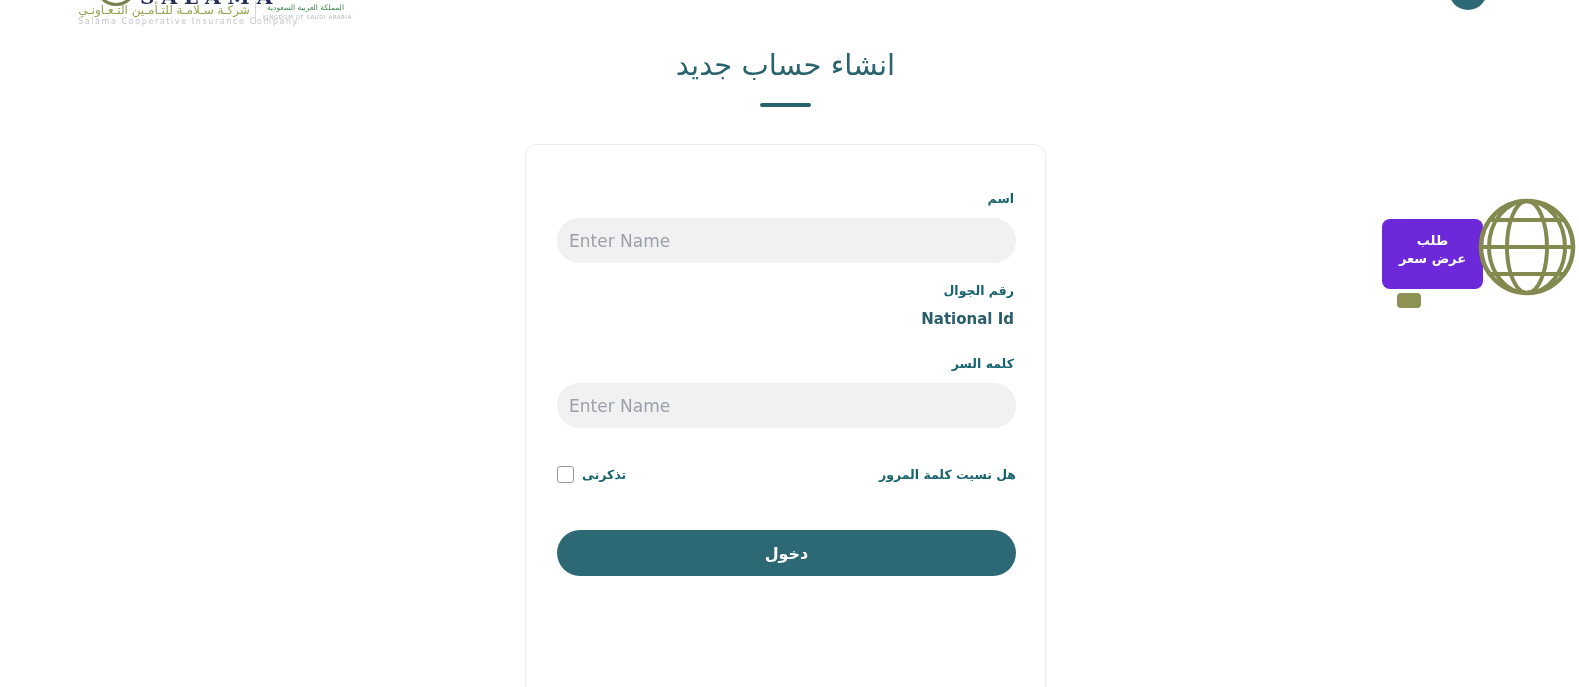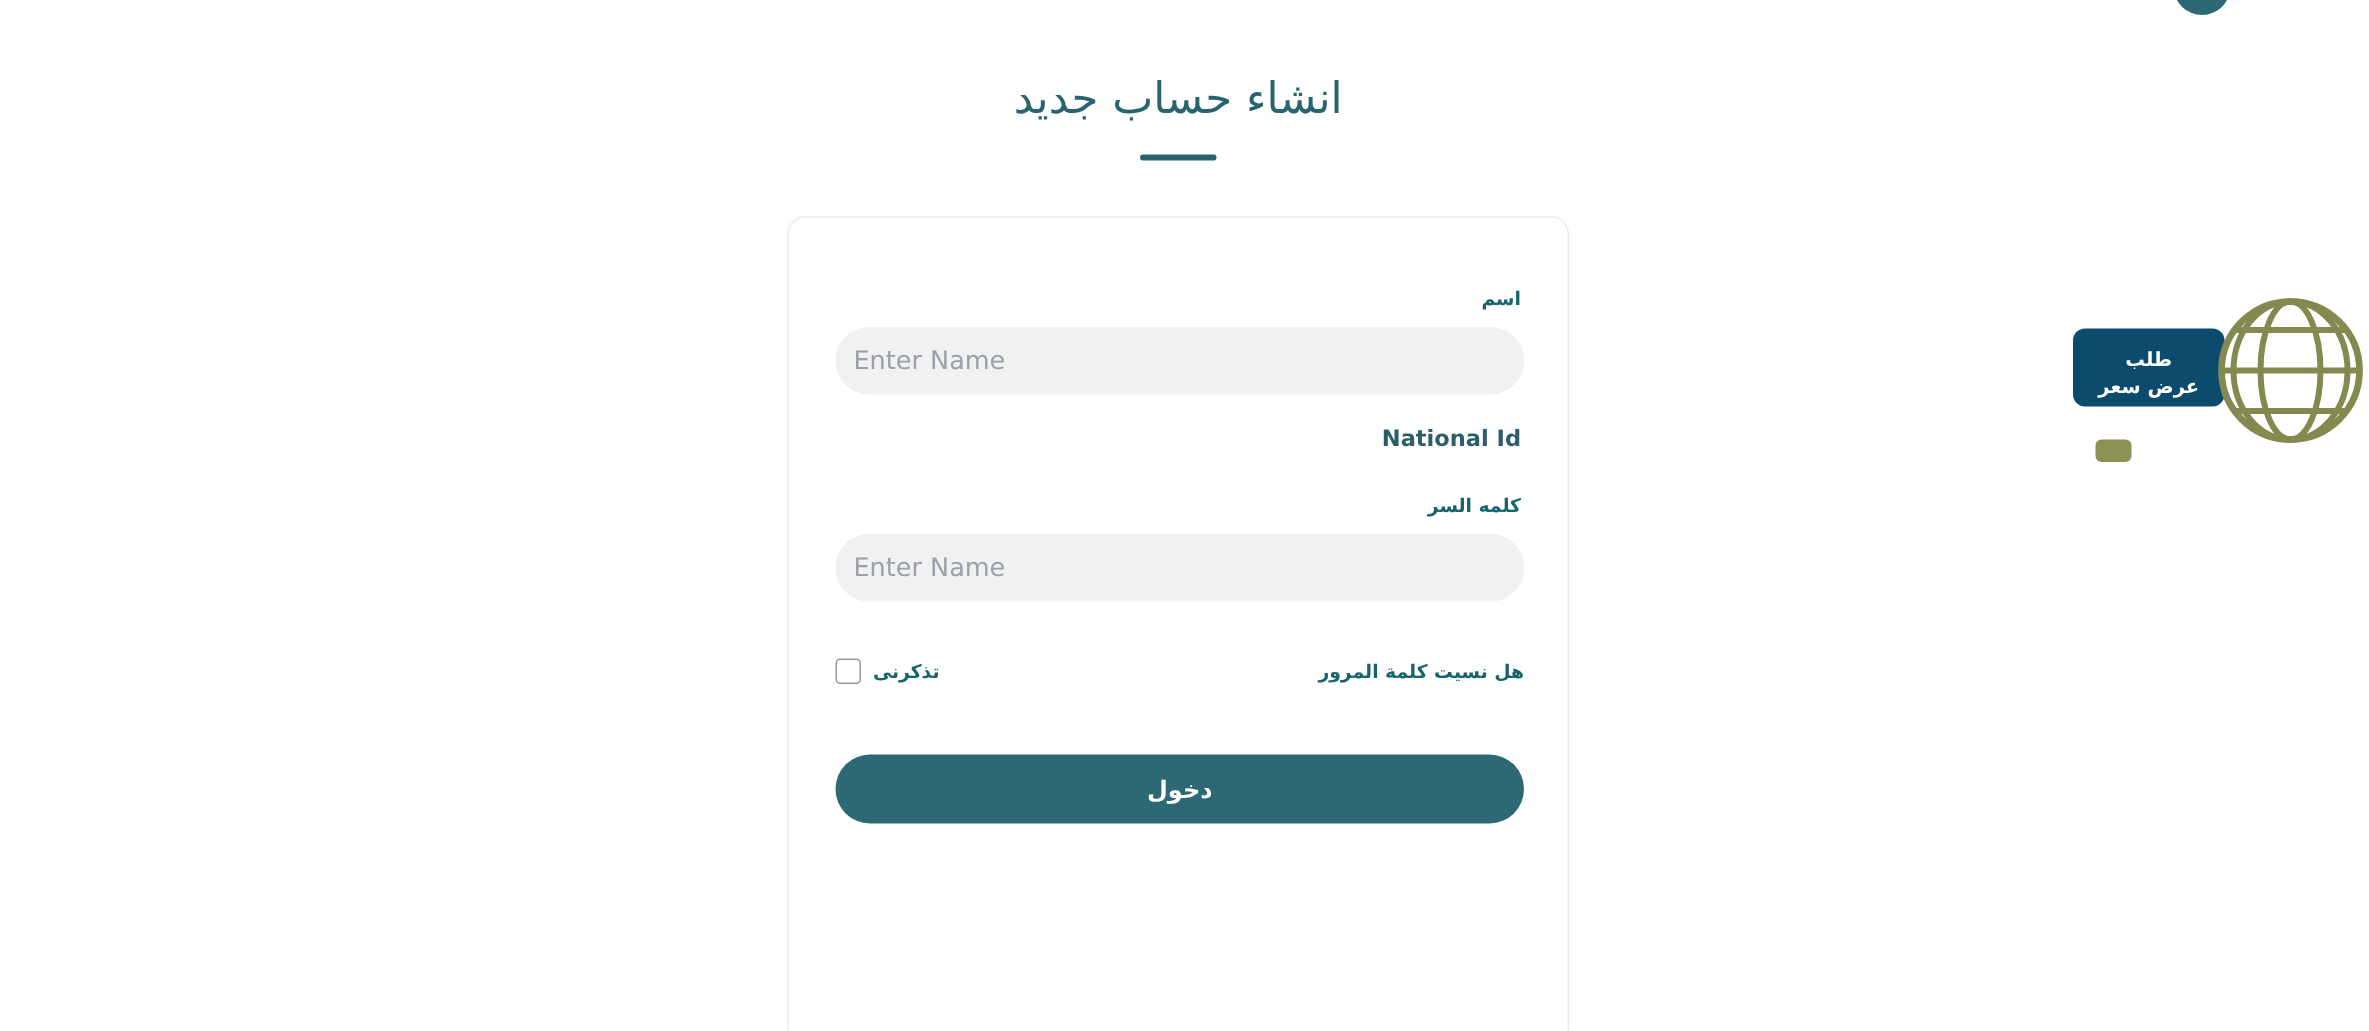--- a/index.html
+++ b/index.html
@@ -86,48 +86,61 @@
 
   .submit-btn {
     display:block; width:459px; height:46px; margin-top:47px;
     background:#2d6974; border:none; border-radius:23px; cursor:pointer;
     color:#ffffff; font-size:16px; font-weight:bold; font-family:"DejaVu Sans", sans-serif;
   }
 
   
   .quote-widget { position:absolute; left:1375px; top:195px; width:204px; height:105px; }
   .quote-card {
-    position:absolute; left:7px; top:24px; width:101px; height:52px;
-    background:#0c4a6e; border-radius:8px;
+    position:absolute; left:7px; top:24px; width:101px; height:70px;
+    background:#6d28d9; border-radius:8px;
   }
   .quote-text {
     position:absolute; left:0; top:13px; width:101px; text-align:center;
     color:#fff; font-size:13px; font-weight:bold; line-height:1.35; direction:rtl;
   }
   .quote-chip {
     position:absolute; left:15px; top:74px; width:24px; height:15px;
     background:#8d9254; border-radius:4px;
   }
   .globe { position:absolute; left:100px; top:0; }
 </style>
 </head>
 <body>
 
 <div class="header">
+  <div class="logo-wrap">
+    <div class="emblem"></div>
+    <div class="salama-latin">SALAMA</div>
+    <div class="salama-arabic">شركـة سـلامـة للتـأمـين التـعـاونـي</div>
+    <div class="salama-english">Salama Cooperative Insurance Company</div>
+    <div class="logo-divider"></div>
+    <div class="gov-logo">
+      <div class="gov-callig">المملكة</div>
+      <div class="gov-ar">المملكة العربية السعودية</div>
+      <div class="gov-en">KINGDOM OF SAUDI ARABIA</div>
+    </div>
+  </div>
   <div class="chat-bubble"></div>
 </div>
 
 <h1 class="page-title">انشاء حساب جديد</h1>
 <div class="title-underline"></div>
 
 <form class="card">
 
   <label class="field-label">اسم</label>
   <input class="text-input" type="text" placeholder="Enter Name" style="">
 
+  <label class="field-label">رقم الجوال</label>
 
   <label class="field-label latin">National Id</label>
 
   <label class="field-label">كلمه السر</label>
   <input class="text-input" type="text" placeholder="Enter Name" style="">
 
   <div class="options-row">
     <div class="remember-group">
       <input type="checkbox" class="remember-checkbox" style="">
       <span class="remember-label">تذكرنى</span>

